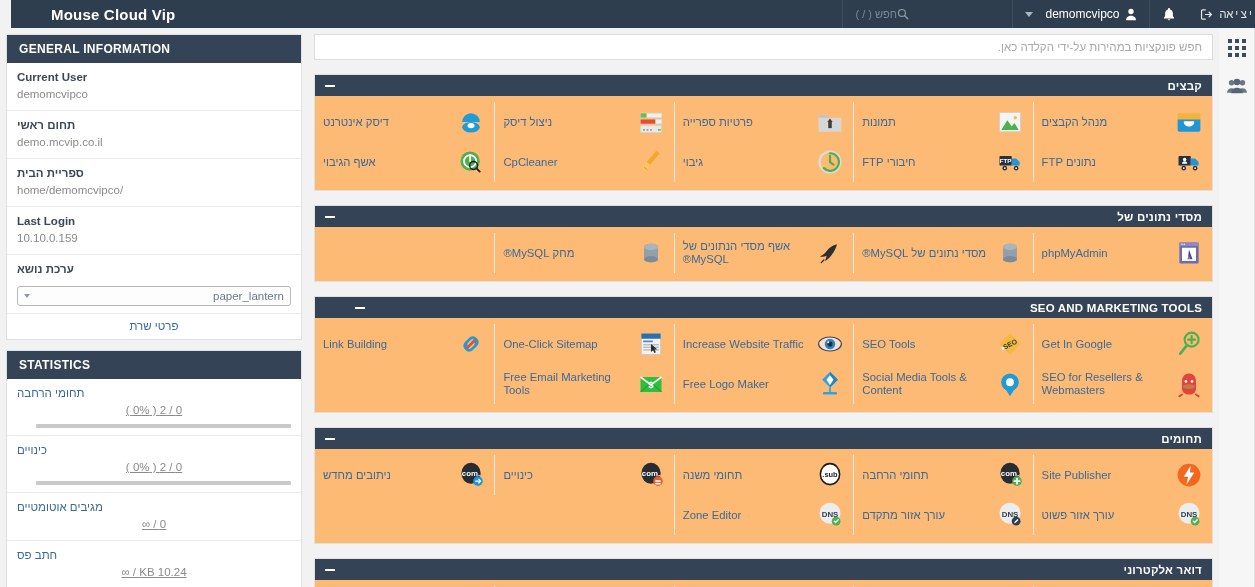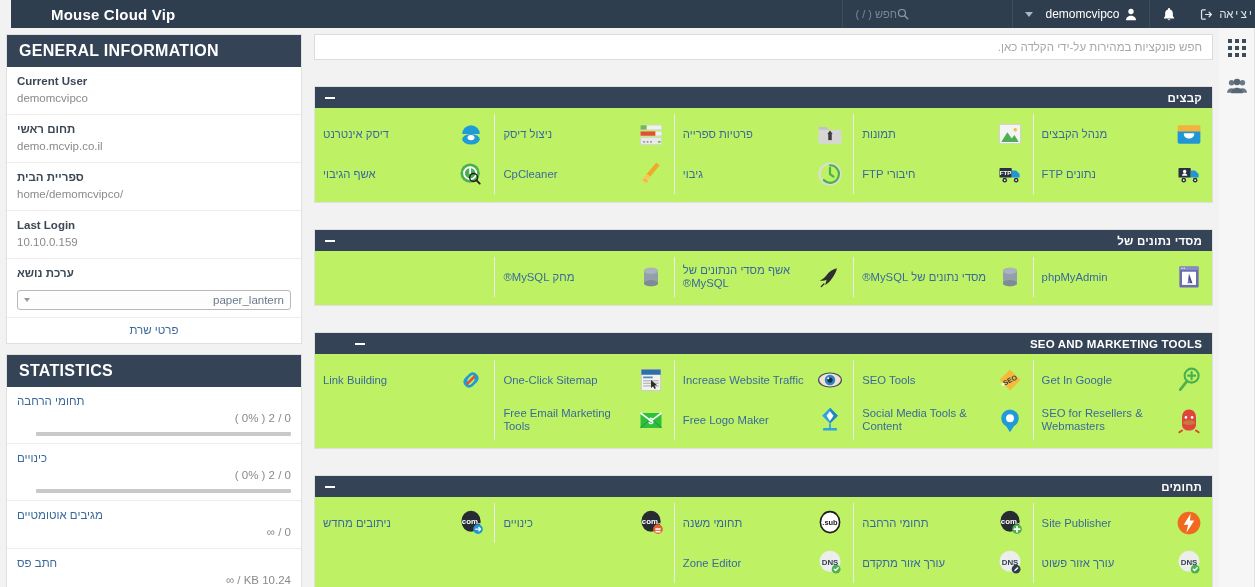--- a/index.html
+++ b/index.html
@@ -80,42 +80,42 @@
     direction: rtl;
   }
   .card {
     background: #ffffff;
     border: 1px solid #e0e0e0;
     margin: 6px 6px 10px 6px;
   }
   .card-head {
     background: #344456;
     color: #ffffff;
-    font-size: 16px; font-weight: bold;
+    font-size: 12px; font-weight: bold;
     letter-spacing: .3px;
     padding: 7px 12px;
     text-align: left;
     direction: ltr;
   }
   .row {
     border-bottom: 1px solid #ececec;
     padding: 6px 10px 7px 10px;
     text-align: left;
     direction: ltr;
   }
   .row:last-child { border-bottom: none; }
   .row .k {
     font-size: 11.5px; font-weight: bold; color: #3b4754;
     line-height: 17px;
   }
   .row .k.link { font-weight: normal; color: #3a6a9b; cursor: pointer; }
   .row .v {
     font-size: 11.5px; color: #8a8a8a; line-height: 17px;
   }
-  .row .v.rtl { direction: rtl; text-align: right; }
+  .row .v.rtl { direction: rtl; text-align: center; text-decoration: underline; }
   .bar {
     height: 4px; background: #c9c9c9; border-radius: 1px;
     margin-top: 5px; width: 93%; margin-left: auto;
   }
   .bar > i { display: block; height: 100%; background: #4f8fd0; width: 0%; }
   .theme-select {
     width: 100%;
     height: 20px;
     border: 1px solid #b9b9b9; border-radius: 3px;
     background: #fdfdfd;
@@ -145,21 +145,21 @@
   }
   #searchbox {
     height: 26px;
     background: #ffffff;
     border: 1px solid #dcdcdc;
     display: flex; align-items: center;
     padding: 0 10px;
     color: #a8a8a8; font-size: 11.5px;
     cursor: text;
   }
-  .panel { margin-top: 26px; background: #bef264; border: 1px solid #e0e0e0; }
+  .panel { margin-top: 14px; background: #fdba74; border: 1px solid #e0e0e0; }
   .panel-head {
     background: #344456; color: #ffffff;
     height: 21px;
     display: flex; align-items: center; justify-content: space-between;
     padding: 0 10px;
     font-size: 11.5px;
     font-weight: bold;
     letter-spacing: .2px;
   }
   .panel-head.ltr-title { direction: ltr; flex-direction: row-reverse; padding-left: 40px; }

